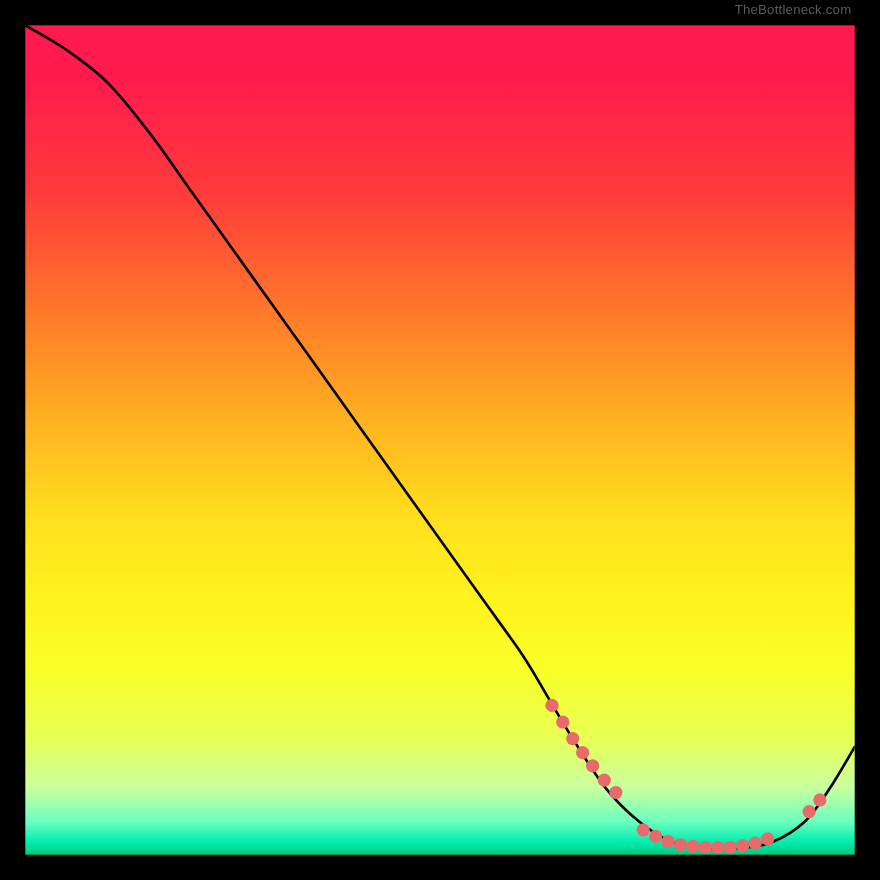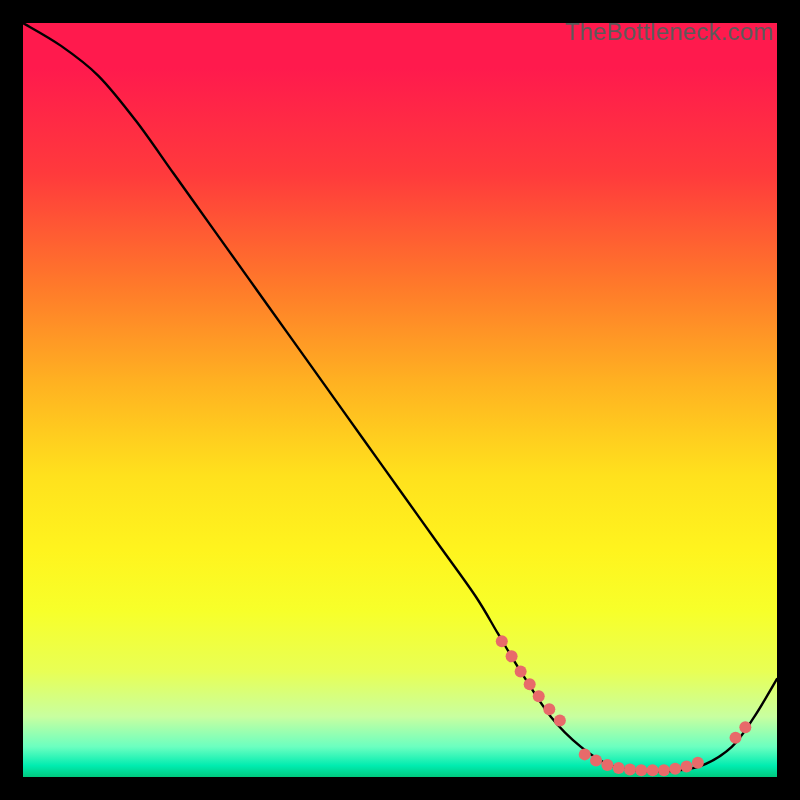--- a/index.html
+++ b/index.html
@@ -38,24 +38,23 @@
       #6bffc0 96%,
       #00ecb0 98.5%,
       #00c97e 100%
     );
   }
   .attribution {
     position: absolute;
     top: 2px;
     right: 26px;
     color: #5a5a5a;
-    font-size: 24px;
+    font-size: 12px;
     font-weight: 500;
     letter-spacing: 0.2px;
-    margin-top: 16px;
   }
   svg.curve {
     position: absolute;
     left: 0;
     top: 0;
     width: 754px;
     height: 754px;
   }
 </style>
 </head>

